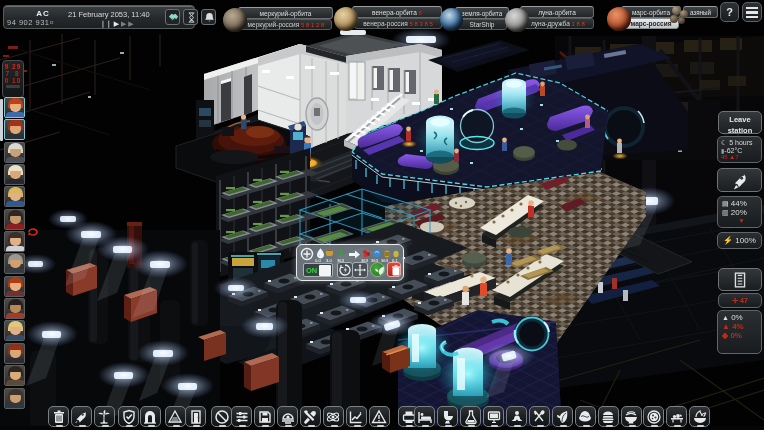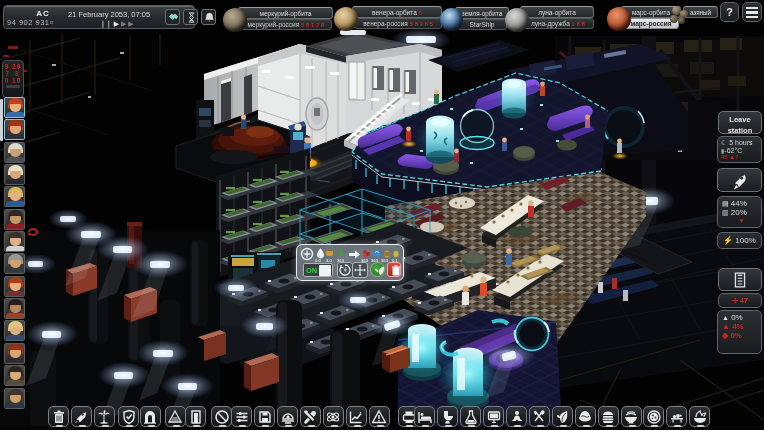--- a/index.html
+++ b/index.html
@@ -903,21 +903,21 @@
 <g stroke="#23230f" stroke-width="1.2" opacity="0.9">
 <path d="M560,380 L700,340 M600,430 L764,378 M640,430 L764,390 M580,400 L660,430 M680,360 L764,420 M620,370 L590,430"></path>
 </g>
 
 <rect x="0" y="426" width="764" height="4" fill="#050506"></rect>
 </svg>
 
 <div class="abs" style="left:3px;top:5px;width:192px;height:24px;background:linear-gradient(180deg,#3a3e40,#26292b 55%,#1d2022);border:1px solid #565b5e;border-radius:4px;box-shadow:inset 0 1px 0 #6a6f72;">
 <div class="abs" style="left:14px;top:3px;width:50px;font-size:8px;font-weight:bold;color:#e8eaec;text-align:center;letter-spacing:1px;">АС</div>
 <div class="abs" style="left:3px;top:12px;font-size:7.5px;color:#b8bcbf;letter-spacing:0.5px;">94 902 931<span style="color:#8a8e92">¤</span></div>
-<div class="abs" style="left:64px;top:4px;font-size:7.5px;color:#d8dadc;">21 February 2053, 07:05</div>
+<div class="abs" style="left:64px;top:4px;font-size:7.5px;color:#d8dadc;">21 February 2053, 11:40</div>
 <div class="abs" style="left:96px;top:14px;font-size:7px;color:#9aa0a4;">❙❙ <span style="color:#e8eaec">▶</span> <span style="color:#7a8084">▶ ▶</span></div>
 <div class="abs" style="left:161px;top:3px;width:15px;height:16px;border:1px solid #6a6f72;border-radius:3px;background:#212426;">
 <svg width="11" height="11" viewBox="0 0 12 12" style="margin:2px">
           <path d="M1 5l3-3 2 1 2-1 3 3-2 3-2-1.5L5 9z" fill="#8fd8cc"></path>
           <path d="M4 7l2 1.5L8 7" stroke="#2a6a60" stroke-width="0.8" fill="none"></path>
         </svg></div>
 <div class="abs" style="left:179px;top:3px;width:15px;height:16px;border:1px solid #6a6f72;border-radius:3px;background:#212426;">
 <svg width="11" height="11" viewBox="0 0 12 12" style="margin:2px">
           <path d="M3 1h6M3 11h6M4 1c0 3 4 3 4 5s-4 2-4 5M8 1c0 3-4 3-4 5s4 2 4 5" stroke="#dcdee0" stroke-width="1" fill="none"></path>
           <path d="M4.5 9.5h3L6 7.5z" fill="#dcdee0"></path>

